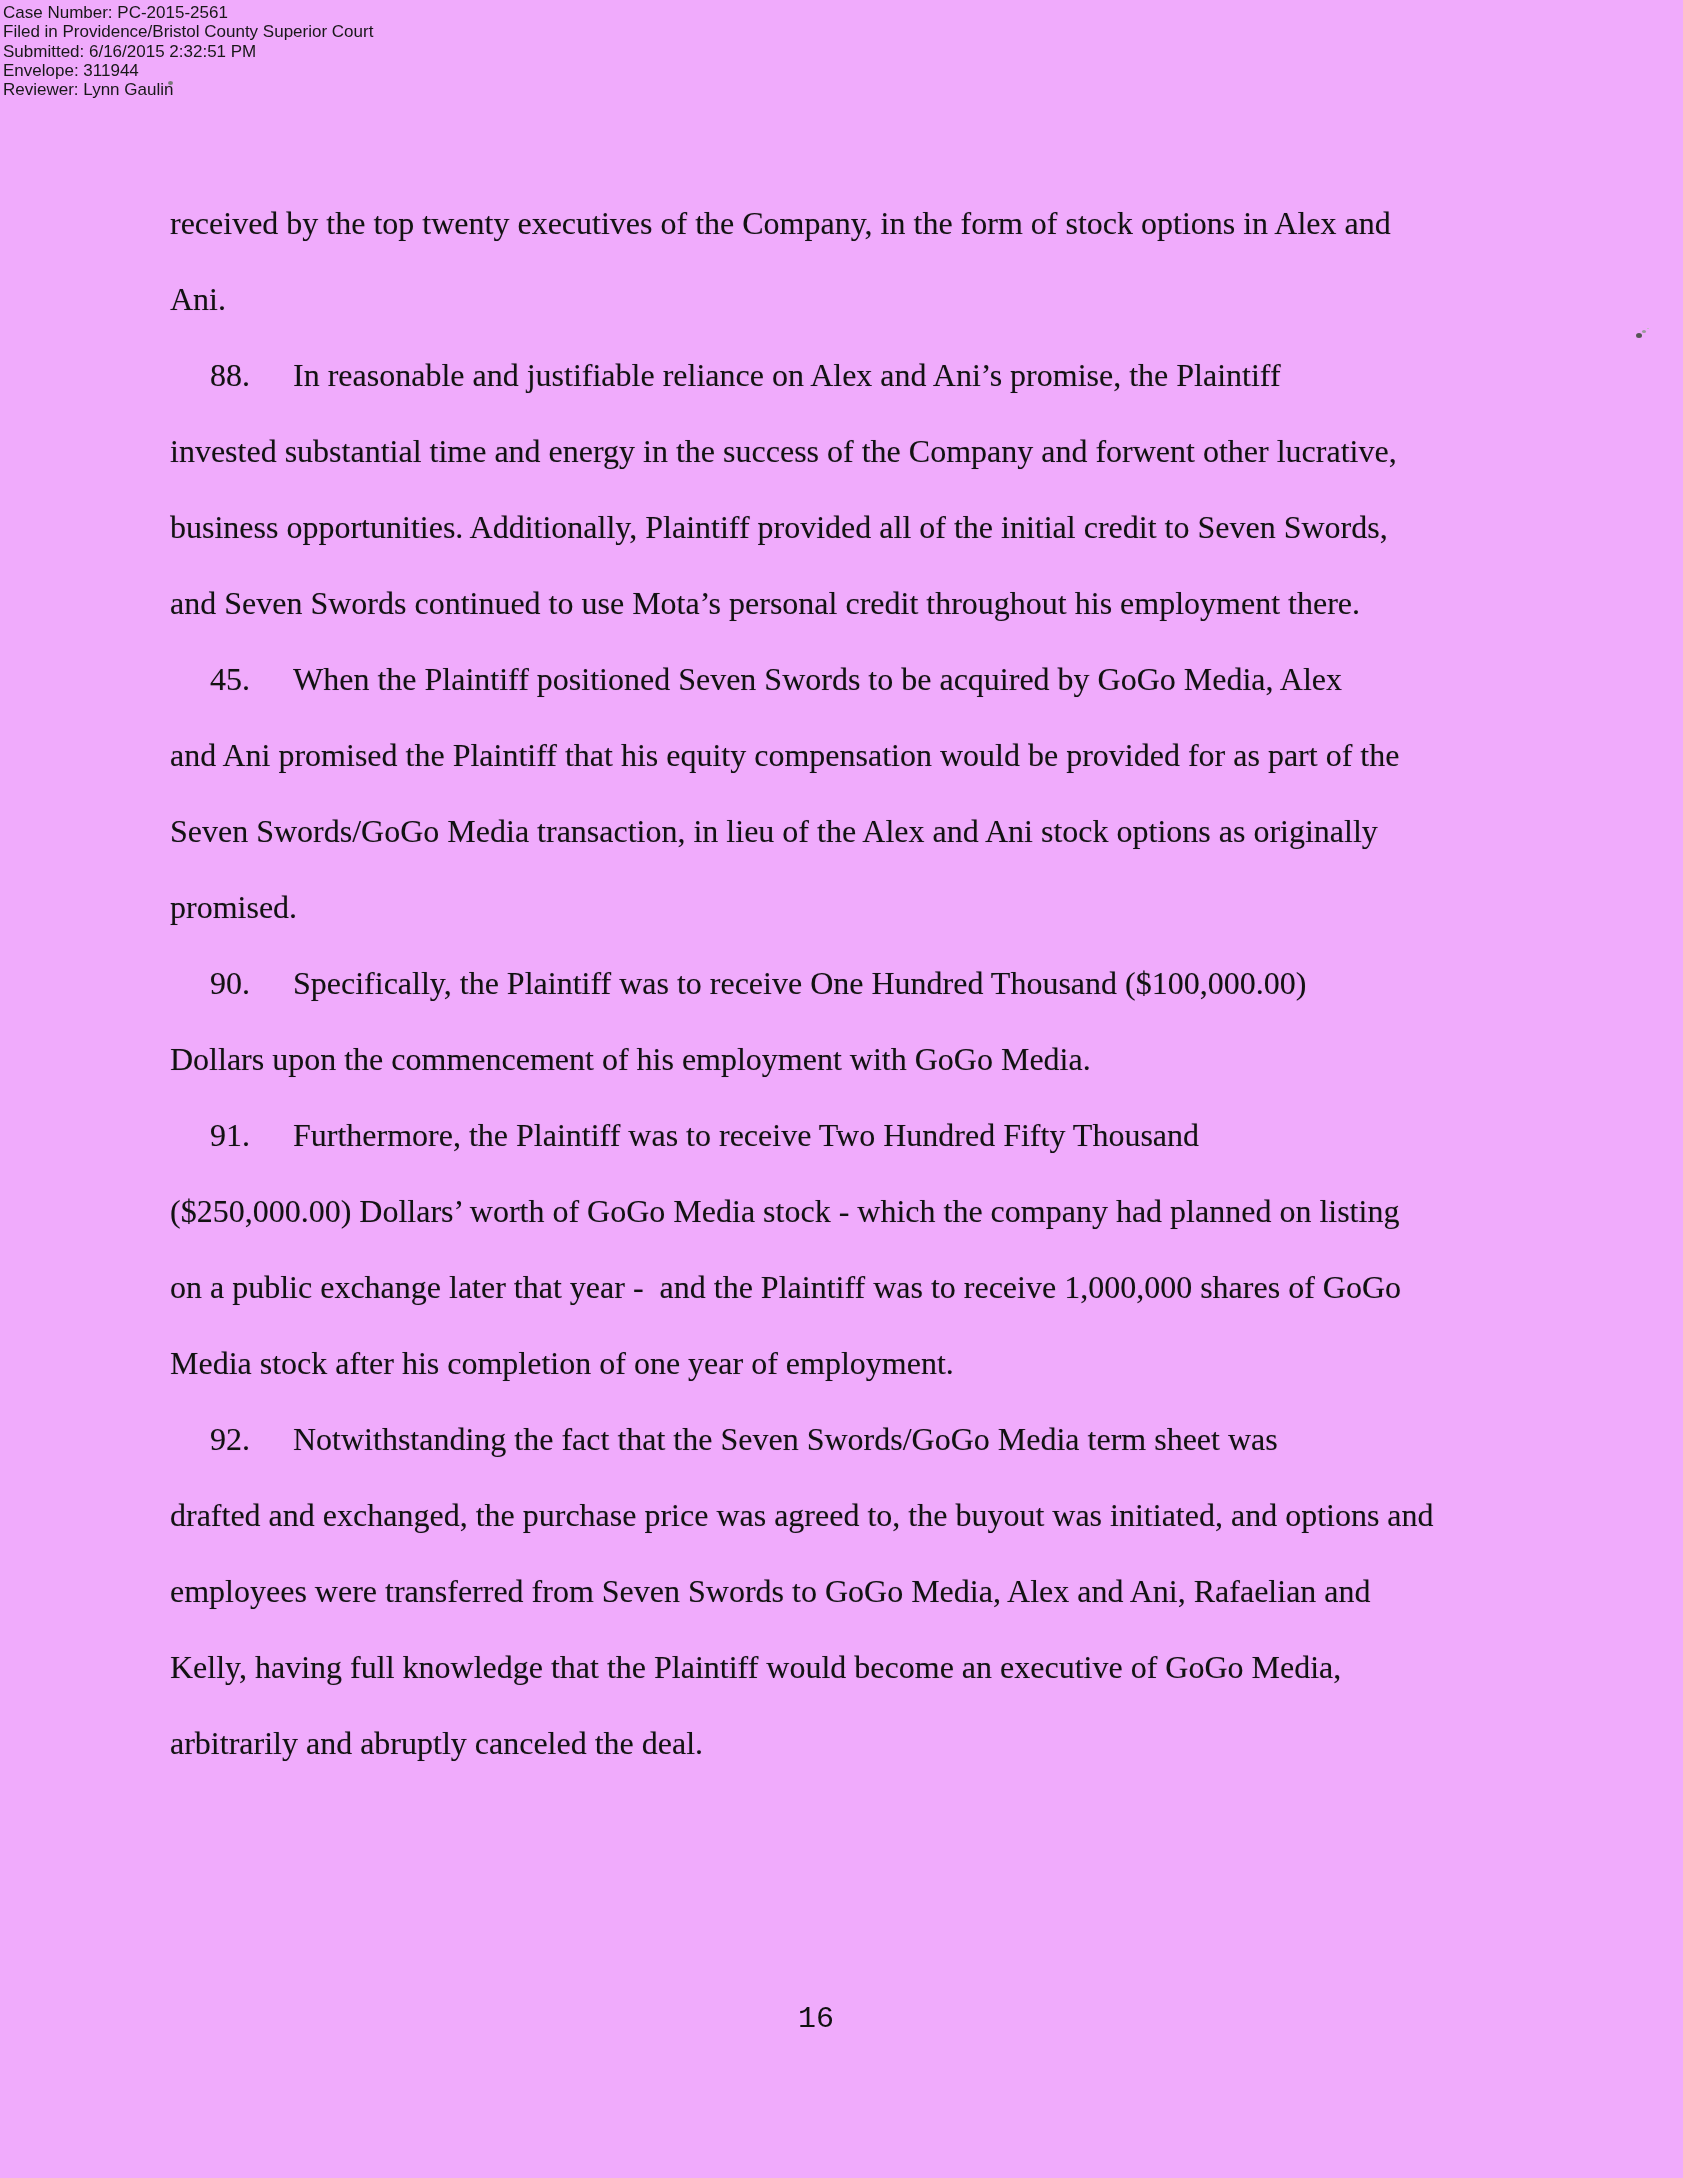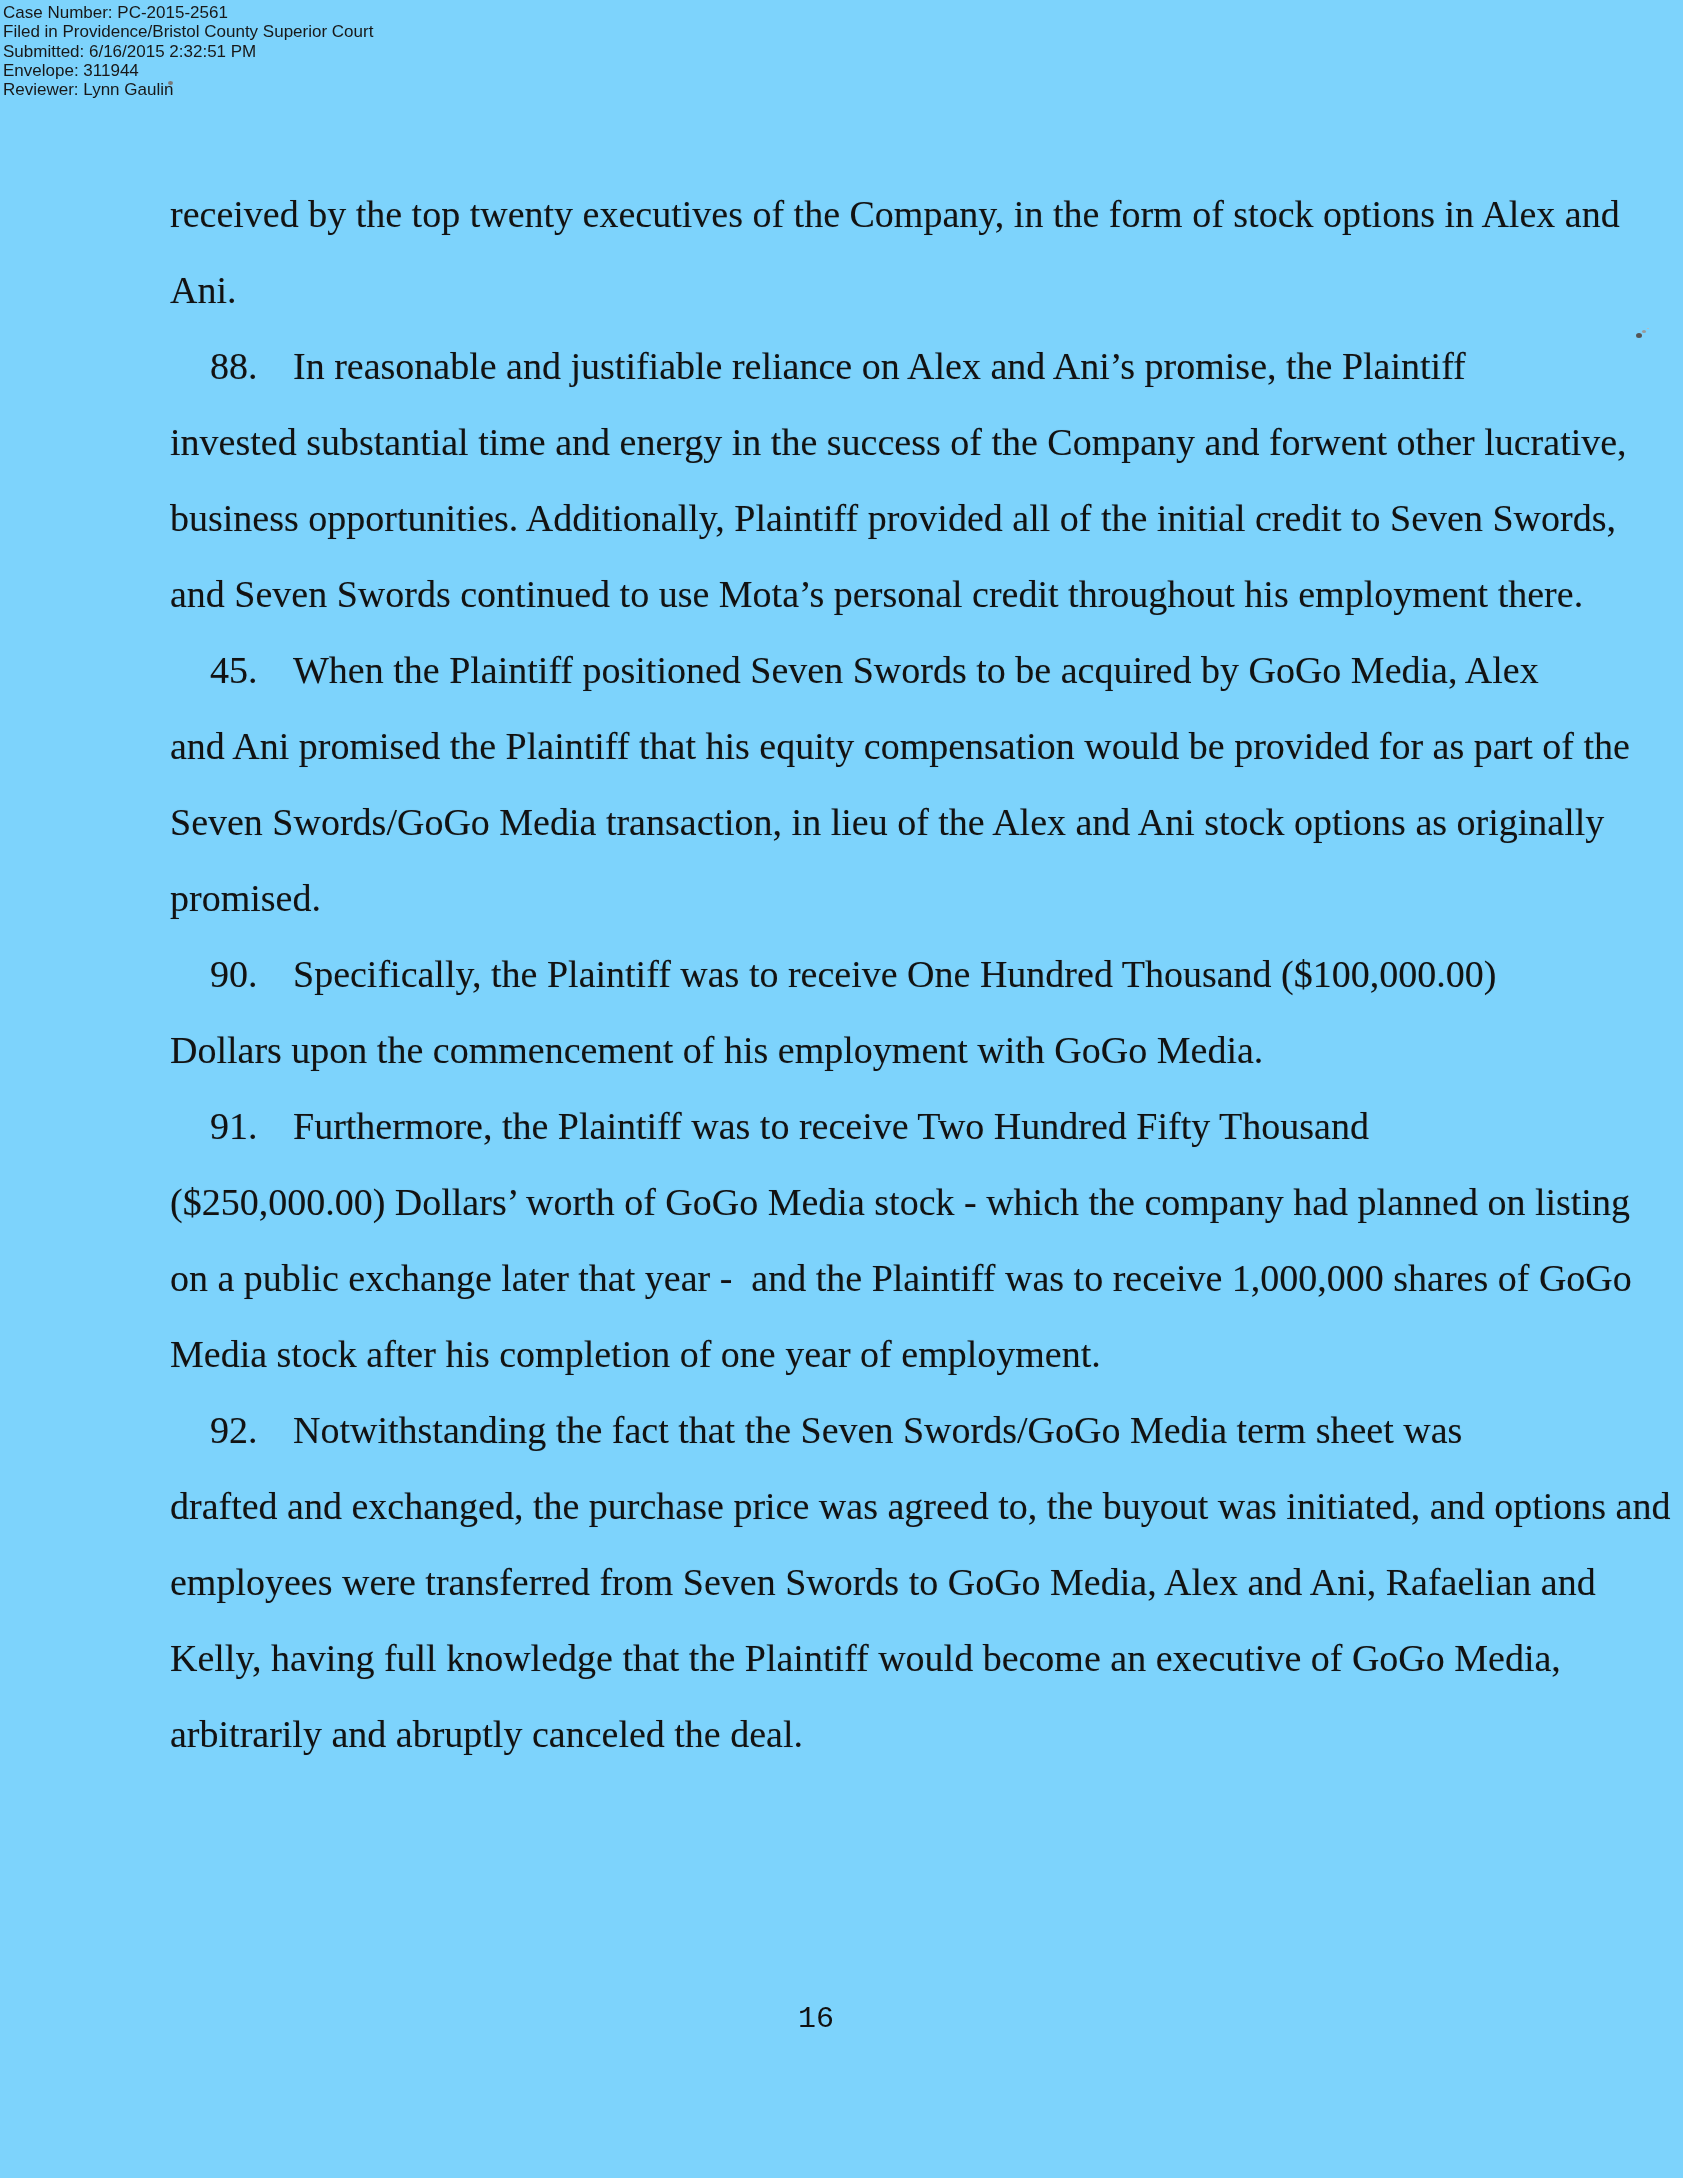--- a/index.html
+++ b/index.html
@@ -4,43 +4,43 @@
 <style>
   html, body {
     margin: 0;
     padding: 0;
     background: #ffffff;
   }
   .page {
     position: relative;
     width: 1683px;
     height: 2178px;
-    background: #7dd3fc;
+    background: #f0abfc;
     overflow: hidden;
     color: #141414;
   }
   
   .stamp {
     position: absolute;
     left: 3px;
     top: 3px;
     font-family: "Liberation Sans", sans-serif;
     font-size: 17px;
     line-height: 19.3px;
     color: #181818;
     white-space: pre;
   }
   
   .body-text {
     position: absolute;
     left: 170px;
-    top: 176px;
+    top: 185px;
     width: 1445px;
     font-family: "Liberation Serif", serif;
-    font-size: 38px;
+    font-size: 32px;
     color: #121212;
     text-shadow: 0 0 1px rgba(20,20,20,0.25);
   }
   .line {
     height: 76px;
     line-height: 76px;
     white-space: pre;
   }
   .para-number {
     display: inline-block;

